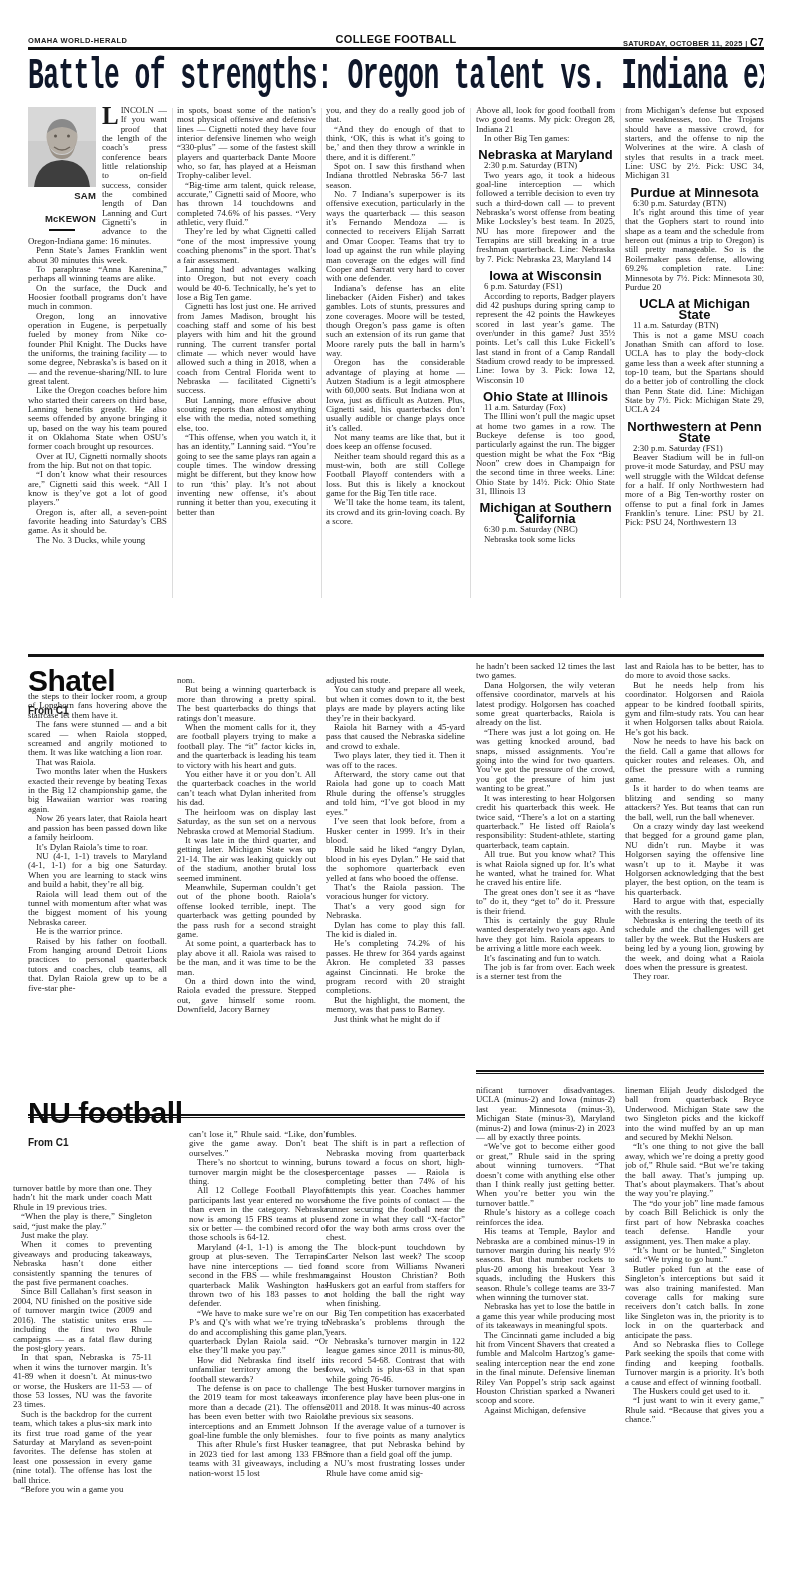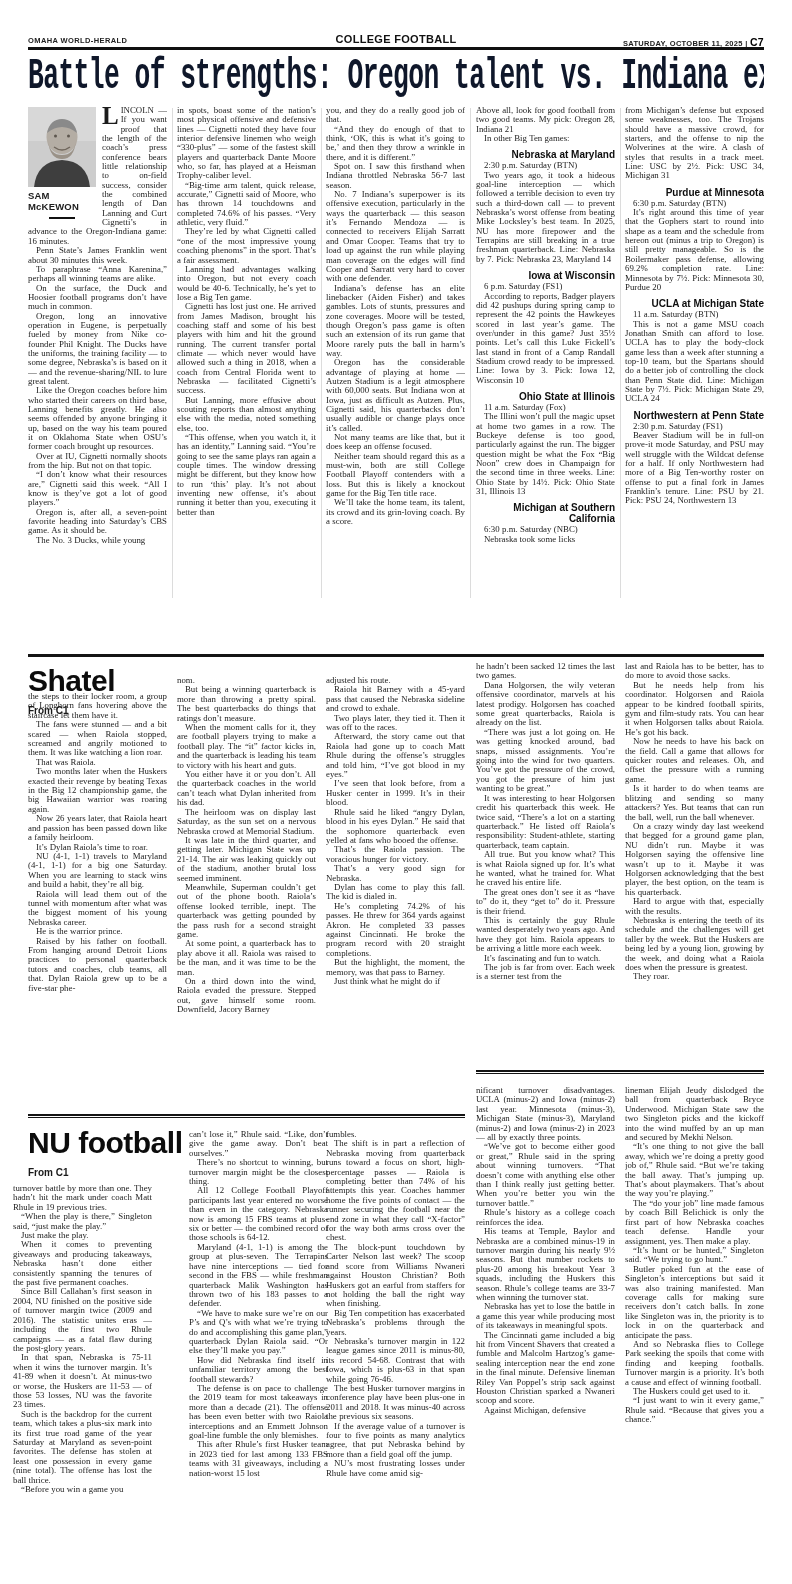--- a/index.html
+++ b/index.html
@@ -15,38 +15,38 @@
 
   
   .headline{left:28px;top:51px;width:736px;height:50px;overflow:hidden;white-space:nowrap;font-family:Liberation Mono, monospace;font-weight:700;font-size:45px;letter-spacing:-1px;color:#0f172a}
   .headline .squeeze{display:inline-block;transform:scaleX(.585);transform-origin:0 50%}
 
   
   .col{position:absolute;width:139px;overflow:hidden;text-align:justify}
   .col p{margin:0;font-size:8.8px;line-height:9.4px;text-indent:8px;word-spacing:.2px}
   .col p.nt,.col p.lead{text-indent:0}
   .tcol p{line-height:9.35px}
-  .col h3{margin:6px 0 1px;font-family:"Liberation Sans",sans-serif;font-weight:700;font-size:10px;line-height:11px;text-align:right;text-indent:0;color:#0e0e0e}
+  .col h3{margin:6px 0 1px;font-family:"Liberation Sans",sans-serif;font-weight:700;font-size:13px;line-height:11px;text-align:center;text-indent:0;color:#0e0e0e}
   .dropcap{float:left;font-size:25px;line-height:20px;font-weight:700;padding:0 2px 0 0}
 
   
   .vline{position:absolute;top:108px;height:490px;width:1px;background:#dcdcdc}
 
   
   .rule-heavy{position:absolute;height:3px;background:#141414}
   .rule-section{position:absolute;height:4px;border-top:2.5px solid #141414;border-bottom:1px solid #141414;box-sizing:border-box}
 
   
   .sec-title{font-family:"Liberation Sans",sans-serif;font-weight:800;font-size:30px;line-height:30px;letter-spacing:-.5px;color:#0c0c0c}
   .from-c1{font-family:"Liberation Sans",sans-serif;font-weight:700;font-size:10px;margin-top:9px;color:#1a1a1a}
 
   
   .mug{float:left;width:68px;margin:1px 6px 2px 0}
   .mug svg{display:block}
-  .mugname{font-family:"Liberation Sans",sans-serif;font-weight:800;font-size:9.5px;line-height:10.5px;text-align:left;margin-top:4px;letter-spacing:.2px}
+  .mugname{font-family:"Liberation Sans",sans-serif;font-weight:800;font-size:9.5px;line-height:10.5px;text-align:right;margin-top:4px;letter-spacing:.2px}
   .mugrule{width:26px;height:2px;background:#111;margin:5px auto 0}
 </style>
 </head>
 <body>
 
 <div class="abs mast-left">OMAHA WORLD-HERALD</div>
 <div class="abs mast-center">COLLEGE FOOTBALL</div>
 <div class="abs mast-right">
   <span>SATURDAY, OCTOBER 11, 2025</span>
   <span>|</span>
@@ -65,21 +65,21 @@
       <rect width="68" height="34" fill="#d8d8d8"></rect>
       <path d="M6 80 Q9 54 34 53 Q59 54 62 80 Z" fill="#3e3e3e"></path>
       <ellipse cx="34" cy="30" rx="15.5" ry="17" fill="#b4ada4"></ellipse>
       <path d="M19 26 Q22 12 34 12 Q46 12 49 26 Q42 20 34 20 Q26 20 19 26 Z" fill="#8a8a8a"></path>
       <path d="M20 34 Q22 52 34 52 Q46 52 48 34 Q46 48 34 48 Q22 48 20 34 Z" fill="#9a9288"></path>
       <path d="M26 40 Q34 46 42 40" stroke="#6f665c" stroke-width="1.4" fill="none"></path>
       <circle cx="27.5" cy="29" r="1.5" fill="#5d564e"></circle>
       <circle cx="40.5" cy="29" r="1.5" fill="#5d564e"></circle>
     </svg>
     <div class="mugname">SAM</div>
-    <div class="mugname" style="margin-top:0">McKEWON</div>
+    <div class="mugname" style="margin-top:12px">McKEWON</div>
     <div class="mugrule"></div>
   </div>
 <p class="lead"><span class="dropcap">L</span>INCOLN — If you want proof that the length of the coach’s press conference bears little relationship to on-field success, consider the combined length of Dan Lanning and Curt Cignetti’s in advance to the Oregon-Indiana game: 16 minutes.</p>
     <p>Penn State’s James Franklin went about 30 minutes this week.</p>
     <p>To paraphrase “Anna Karenina,” perhaps all winning teams are alike.</p>
     <p>On the surface, the Duck and Hoosier football programs don’t have much in common.</p>
     <p>Oregon, long an innovative operation in Eugene, is perpetually fueled by money from Nike co-founder Phil Knight. The Ducks have the uniforms, the training facility — to some degree, Nebraska’s is based on it — and the revenue-sharing/NIL to lure great talent.</p>
     <p>Like the Oregon coaches before him who started their careers on third base, Lanning benefits greatly. He also seems offended by anyone bringing it up, based on the way his team poured it on Oklahoma State when OSU’s former coach brought up resources.</p>
     <p>Over at IU, Cignetti normally shoots from the hip. But not on that topic.</p>
     <p>“I don’t know what their resources are,” Cignetti said this week. “All I know is they’ve got a lot of good players.”</p>
@@ -164,20 +164,21 @@
     <p>When the moment calls for it, they are football players trying to make a football play. The “it” factor kicks in, and the quarterback is leading his team to victory with his heart and guts.</p>
     <p>You either have it or you don’t. All the quarterback coaches in the world can’t teach what Dylan inherited from his dad.</p>
     <p>The heirloom was on display last Saturday, as the sun set on a nervous Nebraska crowd at Memorial Stadium.</p>
     <p>It was late in the third quarter, and getting later. Michigan State was up 21-14. The air was leaking quickly out of the stadium, another brutal loss seemed imminent.</p>
     <p>Meanwhile, Superman couldn’t get out of the phone booth. Raiola’s offense looked terrible, inept. The quarterback was getting pounded by the pass rush for a second straight game.</p>
     <p>At some point, a quarterback has to play above it all. Raiola was raised to be the man, and it was time to be the man.</p>
     <p>On a third down into the wind, Raiola evaded the pressure. Stepped out, gave himself some room. Downfield, Jacory Barney</p>
   </div>
 <div class="col" style="left:326px;top:676px;height:436px">
     <p class="nt">adjusted his route.</p>
+    <p>You can study and prepare all week, but when it comes down to it, the best plays are made by players acting like they’re in their backyard.</p>
     <p>Raiola hit Barney with a 45-yard pass that caused the Nebraska sideline and crowd to exhale.</p>
     <p>Two plays later, they tied it. Then it was off to the races.</p>
     <p>Afterward, the story came out that Raiola had gone up to coach Matt Rhule during the offense’s struggles and told him, “I’ve got blood in my eyes.”</p>
     <p>I’ve seen that look before, from a Husker center in 1999. It’s in their blood.</p>
     <p>Rhule said he liked “angry Dylan, blood in his eyes Dylan.” He said that the sophomore quarterback even yelled at fans who booed the offense.</p>
     <p>That’s the Raiola passion. The voracious hunger for victory.</p>
     <p>That’s a very good sign for Nebraska.</p>
     <p>Dylan has come to play this fall. The kid is dialed in.</p>
     <p>He’s completing 74.2% of his passes. He threw for 364 yards against Akron. He completed 33 passes against Cincinnati. He broke the program record with 20 straight completions.</p>
     <p>But the highlight, the moment, the memory, was that pass to Barney.</p>
@@ -202,21 +203,21 @@
     <p>On a crazy windy day last weekend that begged for a ground game plan, NU didn’t run. Maybe it was Holgorsen saying the offensive line wasn’t up to it. Maybe it was Holgorsen acknowledging that the best player, the best option, on the team is his quarterback.</p>
     <p>Hard to argue with that, especially with the results.</p>
     <p>Nebraska is entering the teeth of its schedule and the challenges will get taller by the week. But the Huskers are being led by a young lion, growing by the week, and doing what a Raiola does when the pressure is greatest.</p>
     <p>They roar.</p>
   </div>
 
 <div class="rule-section" style="left:476px;top:1070px;width:288px"></div>
 
 <div class="rule-section" style="left:28px;top:1114px;width:437px"></div>
 
-<div class="abs" style="left:28px;top:1128px;width:180px">
+<div class="abs" style="left:28px;top:1098px;width:180px">
   <div class="sec-title">NU football</div>
   <div class="from-c1">From C1</div>
 </div>
 <div class="col" style="left:13px;top:1184px;height:378px">
     <p class="nt">turnover battle by more than one. They hadn’t hit the mark under coach Matt Rhule in 19 previous tries.</p>
     <p>“When the play is there,” Singleton said, “just make the play.”</p>
     <p>Just make the play.</p>
     <p>When it comes to preventing giveaways and producing takeaways, Nebraska hasn’t done either consistently spanning the tenures of the past five permanent coaches.</p>
     <p>Since Bill Callahan’s first season in 2004, NU finished on the positive side of turnover margin twice (2009 and 2016). The statistic unites eras — including the first two Rhule campaigns — as a fatal flaw during the post-glory years.</p>
     <p>In that span, Nebraska is 75-11 when it wins the turnover margin. It’s 41-89 when it doesn’t. At minus-two or worse, the Huskers are 11-53 — of those 53 losses, NU was the favorite 23 times.</p>

